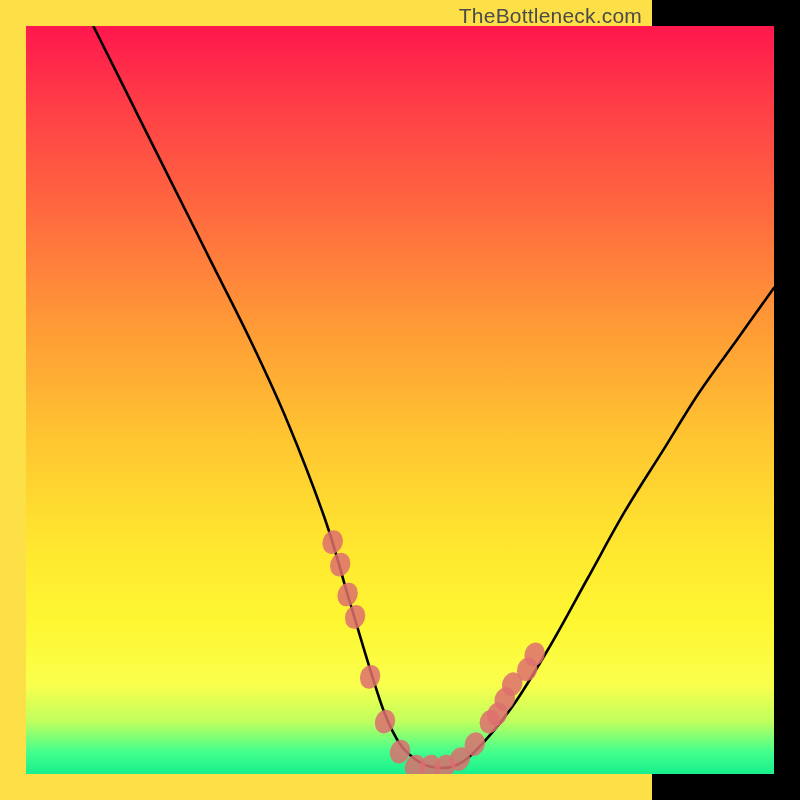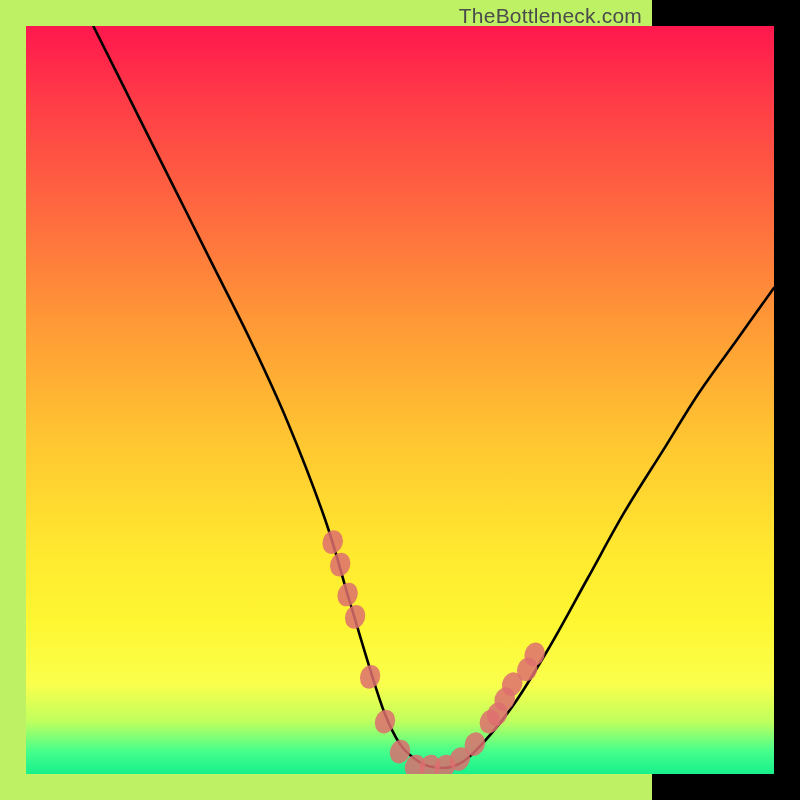--- a/index.html
+++ b/index.html
@@ -10,21 +10,21 @@
     overflow: hidden;
     background: #000;
     font-family: Arial, Helvetica, sans-serif;
   }
   .frame {
     position: absolute;
     left: 0;
     top: 0;
     width: 652px;
     height: 800px;
-    background: #bef264;
+    background: #fde047;
   }
   .plot {
     position: absolute;
     left: 26px;
     top: 26px;
     width: 748px;
     height: 748px;
     background: linear-gradient(
       to bottom,
       #ff174d 0%,

